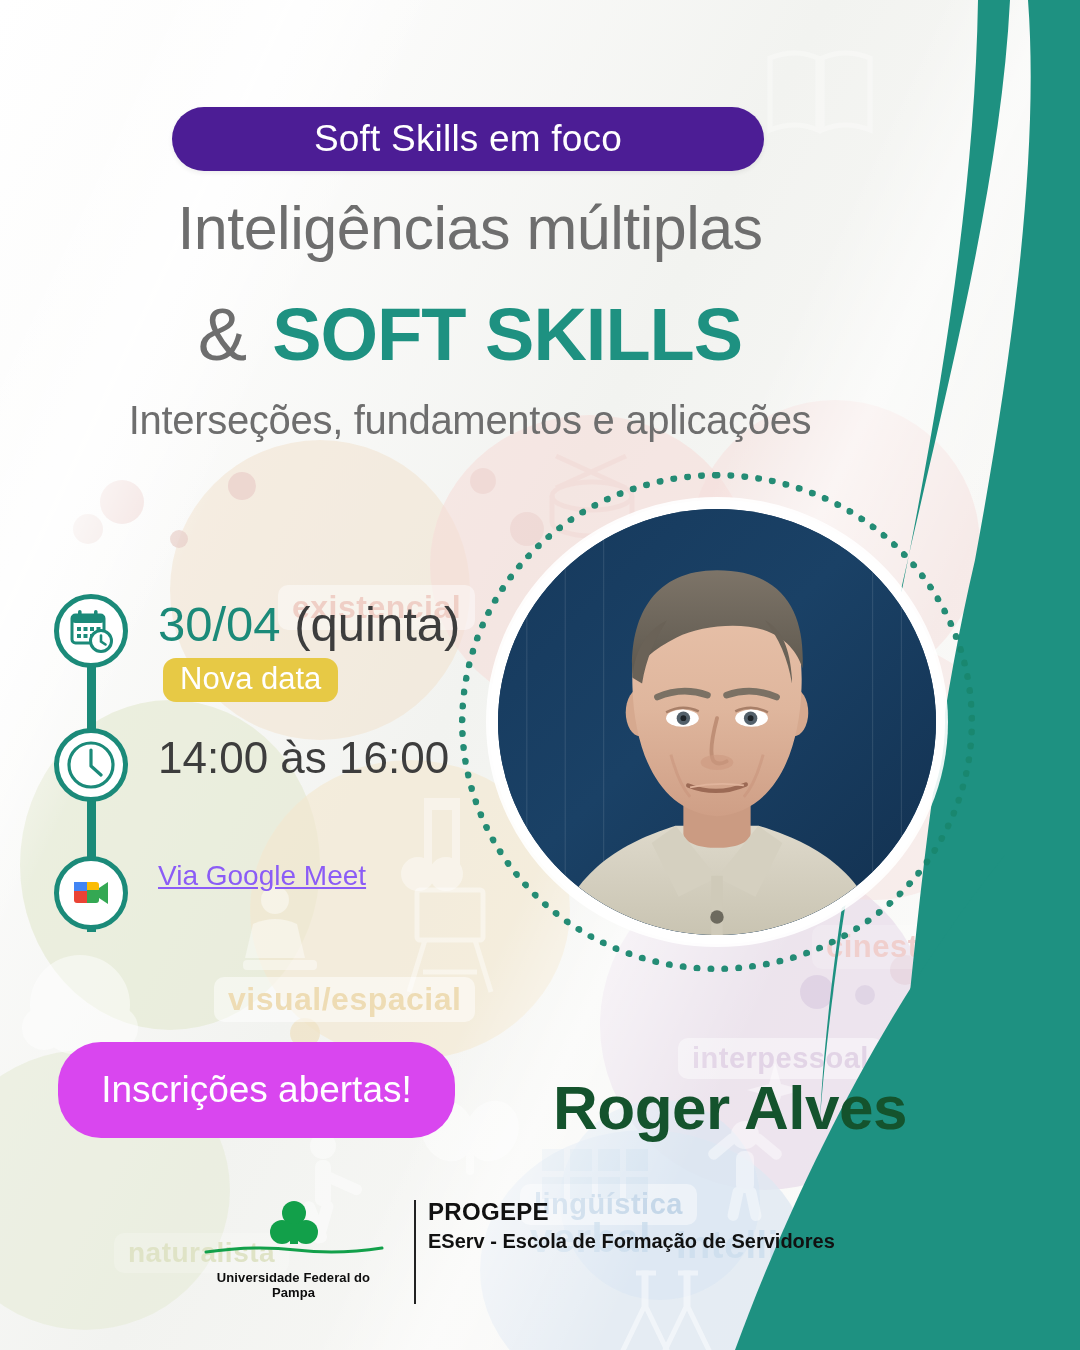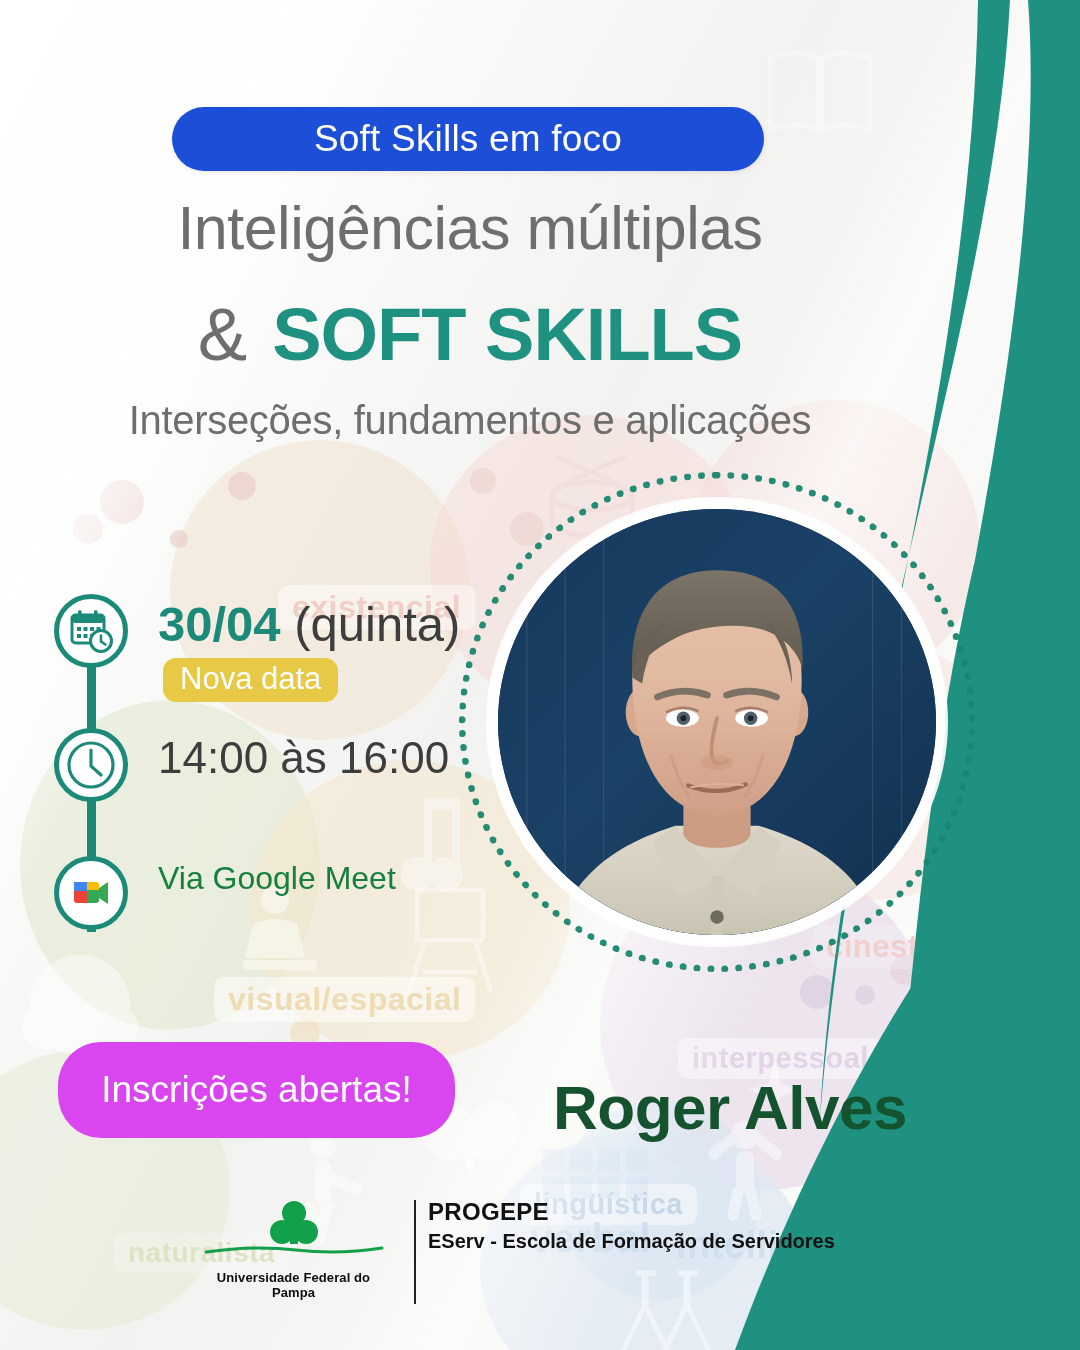--- a/index.html
+++ b/index.html
@@ -31,21 +31,21 @@
     border-radius:10px;padding:4px 14px;white-space:nowrap;
   }
   .wm-glyph{position:absolute;opacity:.5;}
 
   
   .swoosh{position:absolute;top:0;right:0;width:1080px;height:1350px;pointer-events:none;}
 
   
   .kicker{
     position:absolute;left:172px;top:107px;width:592px;height:64px;
-    background:#1d4ed8;border-radius:34px;
+    background:#4c1d95;border-radius:34px;
     display:flex;align-items:center;justify-content:center;
     color:#ffffff;font-size:37px;font-weight:400;letter-spacing:.2px;
     box-shadow:0 2px 5px rgba(0,0,0,.07);
   }
 
   
   .title1{
     position:absolute;left:0;top:193px;width:940px;text-align:center;
     font-size:61px;color:#6e6e6e;font-weight:400;letter-spacing:-.5px;
   }
@@ -67,29 +67,29 @@
   .tl-node{
     position:absolute;width:74px;height:74px;border-radius:50%;
     background:#ffffff;border:5px solid #1b8a79;
     display:flex;align-items:center;justify-content:center;
     left:8px;box-sizing:border-box;
   }
   .node-1{top:6px;} .node-2{top:140px;} .node-3{top:268px;}
 
   .tl-text{position:absolute;left:112px;color:#3d3d3d;}
   .row1{top:8px;font-size:49px;white-space:nowrap;}
-  .row1 .date{color:#1b8a79;font-weight:700;}
+  .row1 .date{color:#1b8a79;font-weight:400;}
   .row1 .dow{color:#3d3d3d;font-weight:400;}
   .badge{
     position:absolute;left:117px;top:70px;
     background:#e7c945;color:#ffffff;border-radius:13px;
     padding:5px 17px 8px;font-size:31px;line-height:1;
   }
   .row2{top:145px;font-size:44px;color:#3d3d3d;}
-  .row3{top:272px;font-size:32px;color:#15803d;}
+  .row3{top:272px;font-size:28px;color:#8b5cf6;text-decoration:underline;}
 
   
   .cta{
     position:absolute;left:58px;top:1042px;width:397px;height:96px;
     background:#d946ef;border-radius:43px;
     display:flex;align-items:center;justify-content:center;
     color:#ffffff;font-size:37px;
   }
 
   

